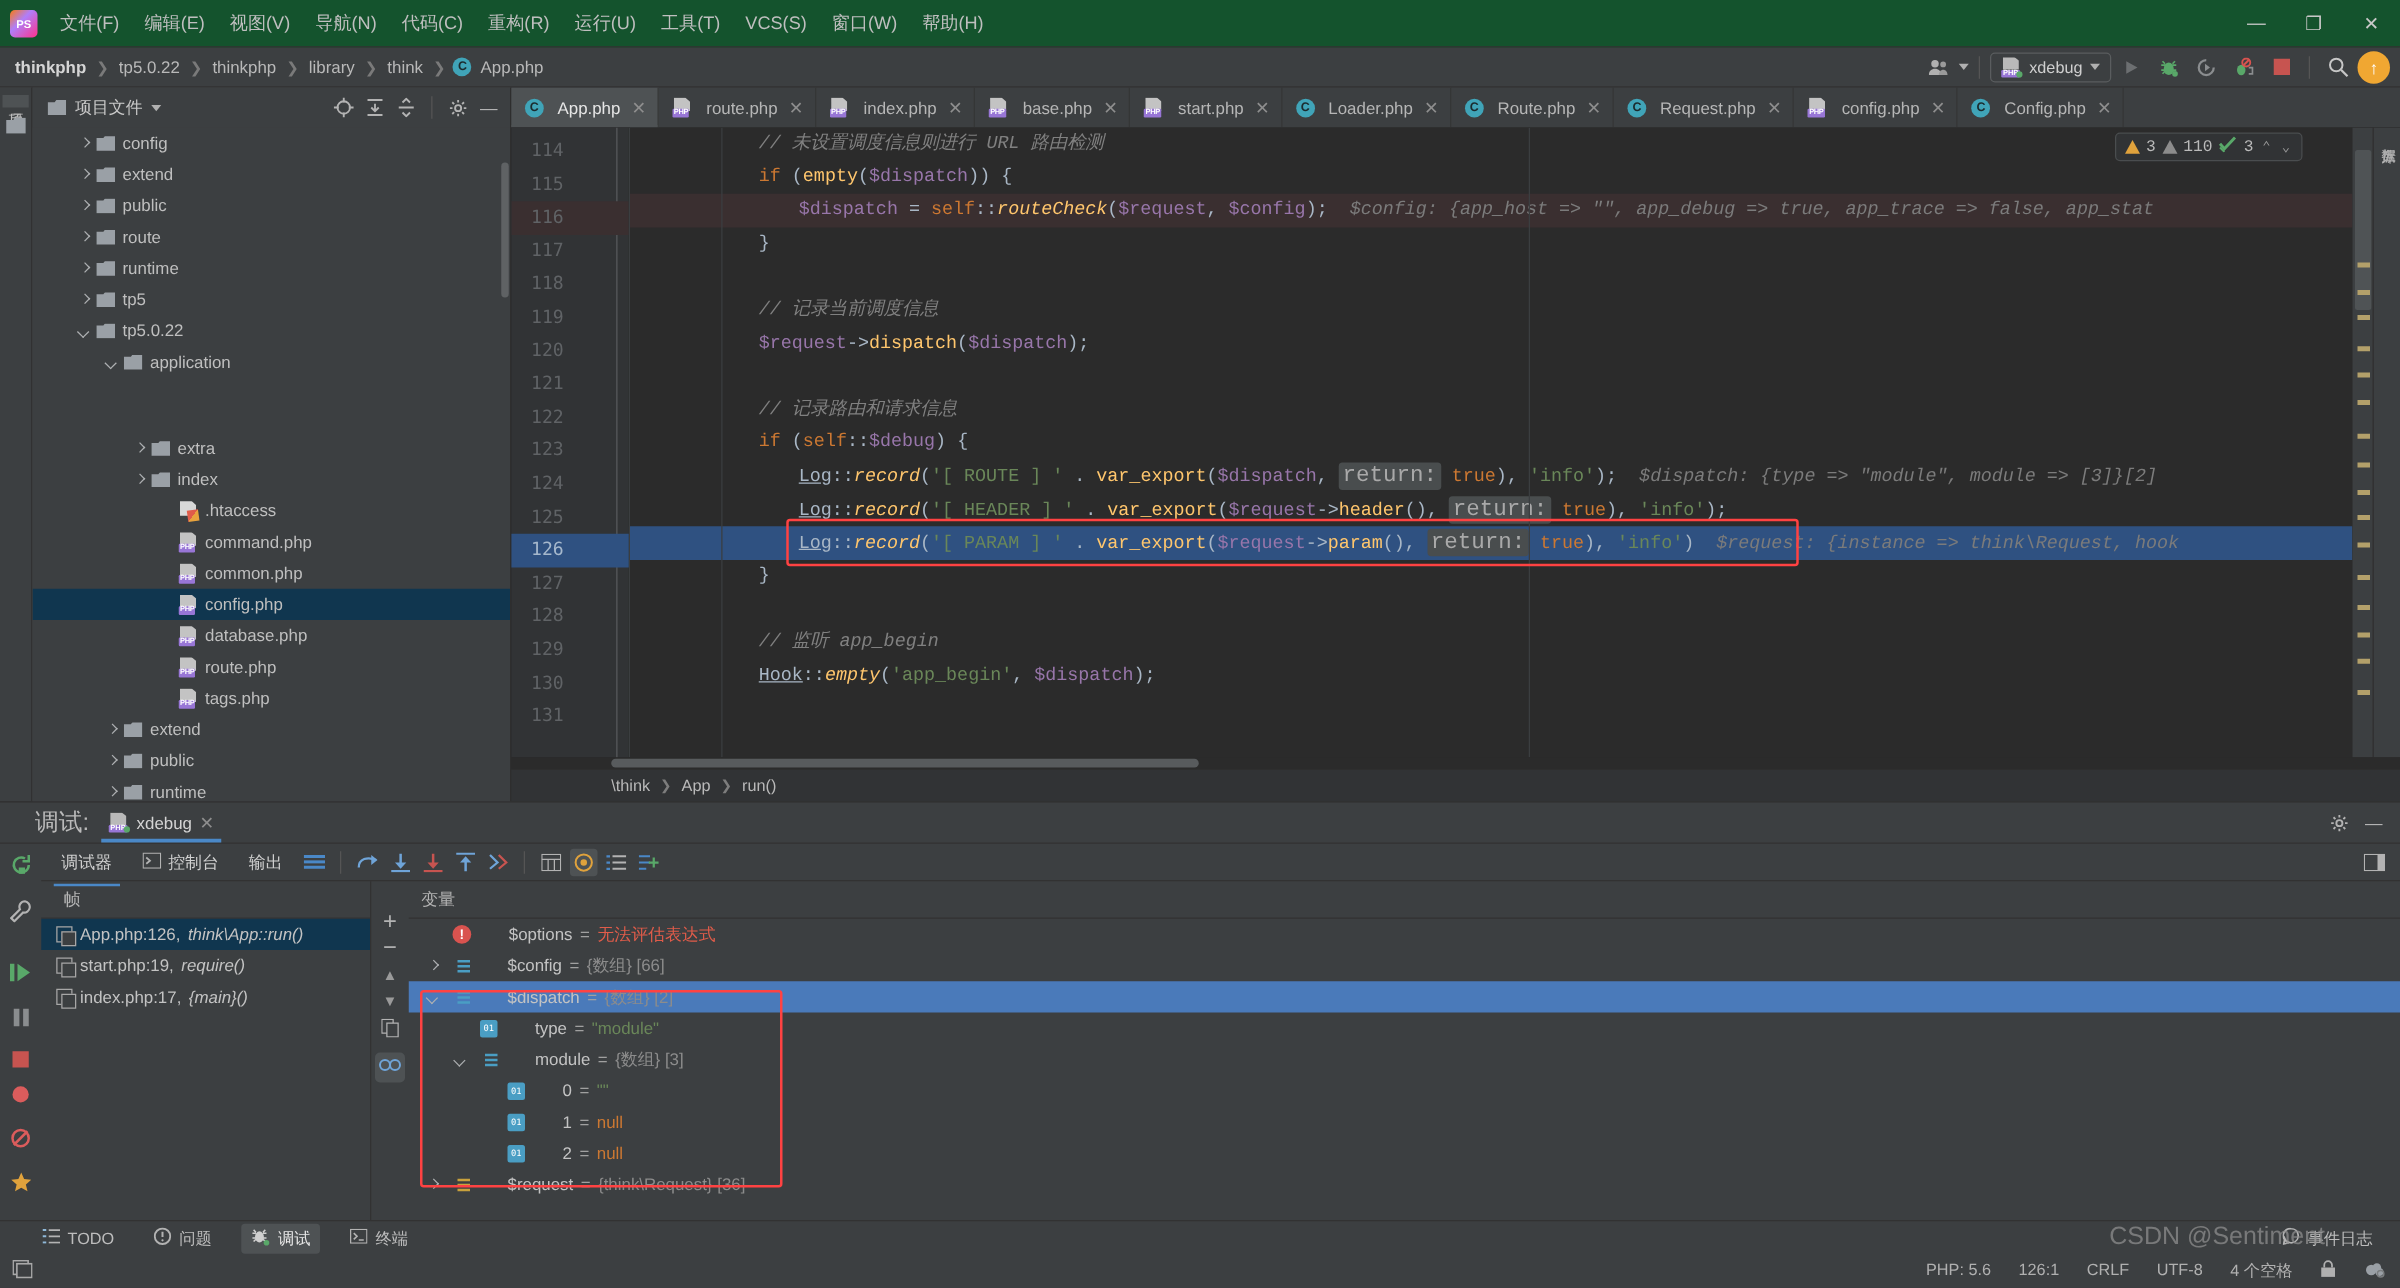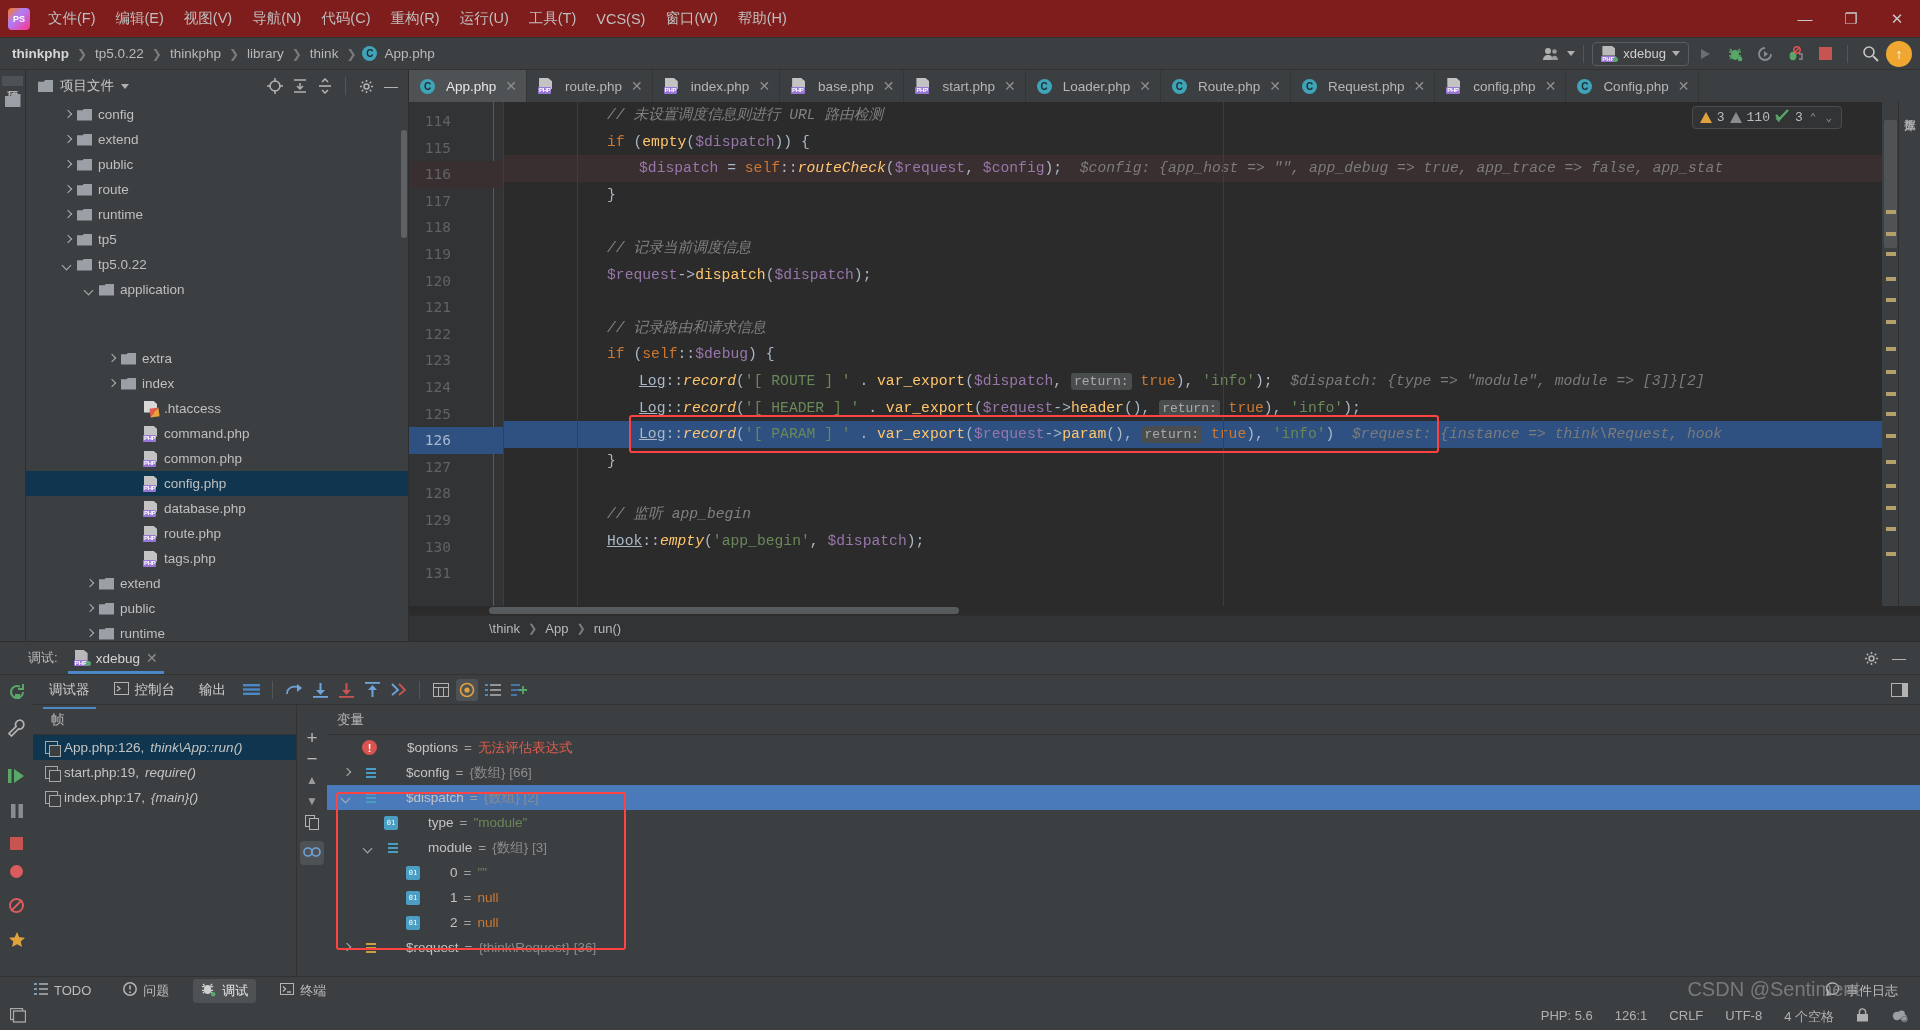--- a/index.html
+++ b/index.html
@@ -7,21 +7,21 @@
     width:1920px; height:1030px;
     background:#3c3f41;
     font-family:"Liberation Sans", sans-serif;
     overflow:hidden;
     color:#bbbbbb;
   }
   .ide { position:relative; width:1920px; height:1030px; display:flex; flex-direction:column; }
 
   
   .titlebar {
-    height:38px; background:#7f1d1d; display:flex; align-items:center;
+    height:38px; background:#14532d; display:flex; align-items:center;
     border-bottom:1px solid #323232; flex:0 0 38px; position:relative;
   }
   .ps-logo {
     width:22px;height:22px;margin-left:8px;margin-right:8px;border-radius:4px;
     background:linear-gradient(135deg,#f97a12 0%,#b07ef9 40%,#ff318c 100%);
     position:relative; flex:0 0 22px;
   }
   .ps-logo::after{
     content:"PS"; position:absolute; left:0; top:0; width:100%; height:100%;
     display:flex;align-items:center;justify-content:center;
@@ -128,21 +128,21 @@
   .vline{position:absolute;top:0;bottom:0;width:1px;background:#3b3e40;}
 
   .tok-cmt{color:#808080;font-style:italic;}
   .tok-kw{color:#cc7832;}
   .tok-var{color:#9876aa;}
   .tok-fn{color:#ffc66d;font-style:italic;}
   .tok-fn2{color:#ffc66d;}
   .tok-str{color:#6a8759;}
   .tok-cls{color:#a9b7c6;text-decoration:underline;}
   .tok-plain{color:#a9b7c6;}
-  .tok-hint{background:#494d4e;color:#a9a9a9;font-size:13px;padding:1px 3px;border-radius:3px;font-style:normal;}
+  .tok-hint{background:#494d4e;color:#a9a9a9;font-size:18px;padding:1px 3px;border-radius:3px;font-style:normal;}
   .tok-inline{color:#7b7b7b;font-style:italic;}
 
   .redbox{position:absolute;border:2.5px solid #ff4242;border-radius:3px;pointer-events:none;}
 
   
   .inspect{
     position:absolute;right:40px;top:4px;display:flex;align-items:center;gap:5px;
     background:#313335;border:1px solid #4a4d4f;border-radius:4px;padding:2px 7px;font-size:13px;color:#bbb;z-index:5;
   }
   .tri{width:0;height:0;border-left:6px solid transparent;border-right:6px solid transparent;border-bottom:11px solid #e0a23c;position:relative;}
@@ -160,21 +160,21 @@
   .hscroll{height:9px;background:#2b2b2b;position:relative;flex:0 0 9px;}
   .hscroll .th{position:absolute;left:80px;top:1px;height:7px;width:470px;background:#585b5d;border-radius:4px;}
 
   
   .ebread{height:26px;background:#313335;display:flex;align-items:center;gap:8px;padding-left:80px;font-size:13px;color:#b9b9b9;flex:0 0 26px;border-top:1px solid #2e2e2e;}
   .ebread .s{color:#7d7d7d;font-size:11px;}
 
   
   .debugpanel{height:335px;flex:0 0 335px;background:#3c3f41;display:flex;flex-direction:column;border-top:1px solid #2e2e2e;}
   .dbg-tabrow{height:33px;flex:0 0 33px;display:flex;align-items:center;padding-left:28px;gap:10px;border-bottom:1px solid #323232;}
-  .dbg-label{font-size:13px;color:#bababa;}
+  .dbg-label{font-size:19px;color:#bababa;}
   .dbg-tab{display:flex;align-items:center;gap:6px;font-size:13.5px;color:#d4d4d4;height:100%;padding:0 6px;position:relative;}
   .dbg-tab.active::after{content:"";position:absolute;left:0;right:0;bottom:0;height:3px;background:#4a88c7;}
   .dbg-head-right{margin-left:auto;display:flex;align-items:center;gap:6px;padding-right:10px;}
   .dbg-body{flex:1 1 auto;display:flex;min-height:0;}
   .dbg-vtools{width:33px;flex:0 0 33px;display:flex;flex-direction:column;align-items:center;gap:13px;padding-top:7px;}
   .dbg-cols{flex:1 1 auto;display:flex;flex-direction:column;min-width:0;}
   .dbg-toolbar{height:30px;flex:0 0 30px;display:flex;align-items:center;gap:4px;padding-left:6px;border-bottom:1px solid #323232;}
   .dbg-stab{font-size:13.5px;color:#cfcfcf;padding:4px 10px;position:relative;display:flex;align-items:center;gap:6px;}
   .dbg-stab.active::after{content:"";position:absolute;left:4px;right:4px;bottom:-6px;height:2px;background:#4a88c7;}
   .dbg-panes{flex:1 1 auto;display:flex;min-height:0;}

